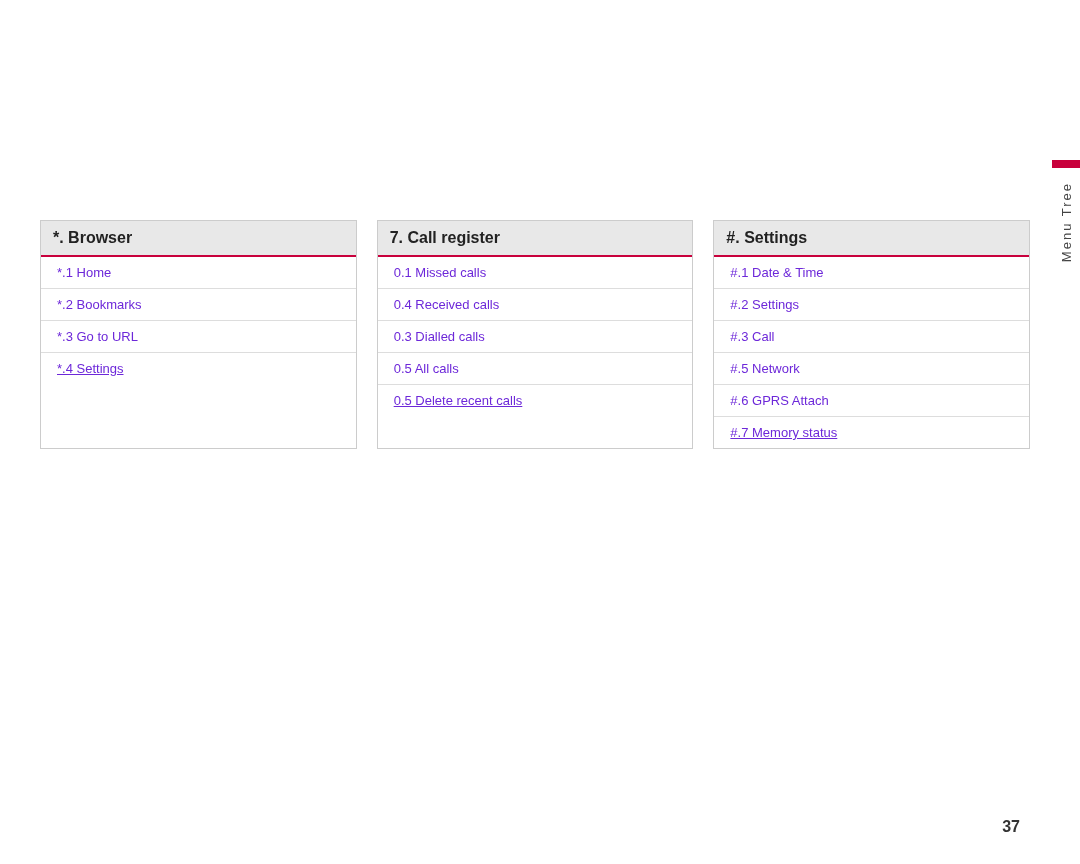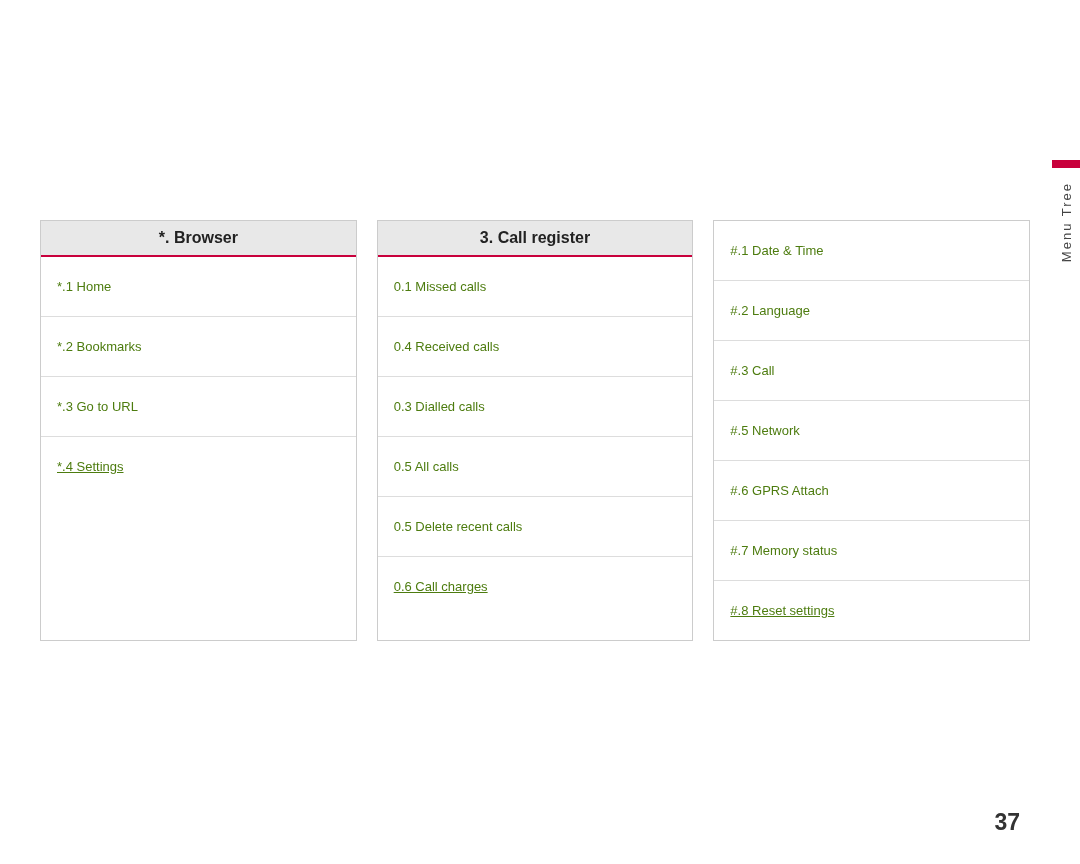--- a/index.html
+++ b/index.html
@@ -57,41 +57,40 @@
       border-collapse: collapse;
     }
 
     .menu-header {
       background: #e8e8e8;
       border-bottom: 2px solid #c8003c;
       padding: 8px 12px;
       font-size: 16px;
       font-weight: bold;
       color: #222;
-      text-align: center;
     }
 
     .menu-item {
-      padding: 22px 16px;
+      padding: 8px 16px;
       font-size: 13px;
-      color: #4d7c0f;
+      color: #6d28d9;
       border-bottom: 1px solid #ddd;
     }
 
     .menu-item:last-child {
       border-bottom: none;
       text-decoration: underline;
     }
 
     
     .page-number {
       position: absolute;
       bottom: 28px;
       right: 60px;
-      font-size: 23px;
+      font-size: 16px;
       color: #333;
       font-weight: bold;
     }
   </style>
 </head>
 <body>
 
 <div class="side-tab">
   <div class="side-tab-bar"></div>
   <span class="side-tab-text">Menu Tree</span>
@@ -100,32 +99,31 @@
 <div class="main-content" id="main-content">
 
 <div class="menu-table">
       <div class="menu-header">*. Browser</div>
       <div class="menu-item">*.1 Home</div>
       <div class="menu-item">*.2 Bookmarks</div>
       <div class="menu-item">*.3 Go to URL</div>
       <div class="menu-item">*.4 Settings</div>
     </div>
     <div class="menu-table">
-      <div class="menu-header">3. Call register</div>
+      <div class="menu-header">7. Call register</div>
       <div class="menu-item">0.1 Missed calls</div>
       <div class="menu-item">0.4 Received calls</div>
       <div class="menu-item">0.3 Dialled calls</div>
       <div class="menu-item">0.5 All calls</div>
       <div class="menu-item">0.5 Delete recent calls</div>
-      <div class="menu-item">0.6 Call charges</div>
     </div>
     <div class="menu-table">
+      <div class="menu-header">#. Settings</div>
       <div class="menu-item">#.1 Date &amp; Time</div>
-      <div class="menu-item">#.2 Language</div>
+      <div class="menu-item">#.2 Settings</div>
       <div class="menu-item">#.3 Call</div>
       <div class="menu-item">#.5 Network</div>
       <div class="menu-item">#.6 GPRS Attach</div>
       <div class="menu-item">#.7 Memory status</div>
-      <div class="menu-item">#.8 Reset settings</div>
     </div>
   </div>
 
 <div class="page-number">37</div>
 
 </body></html>

